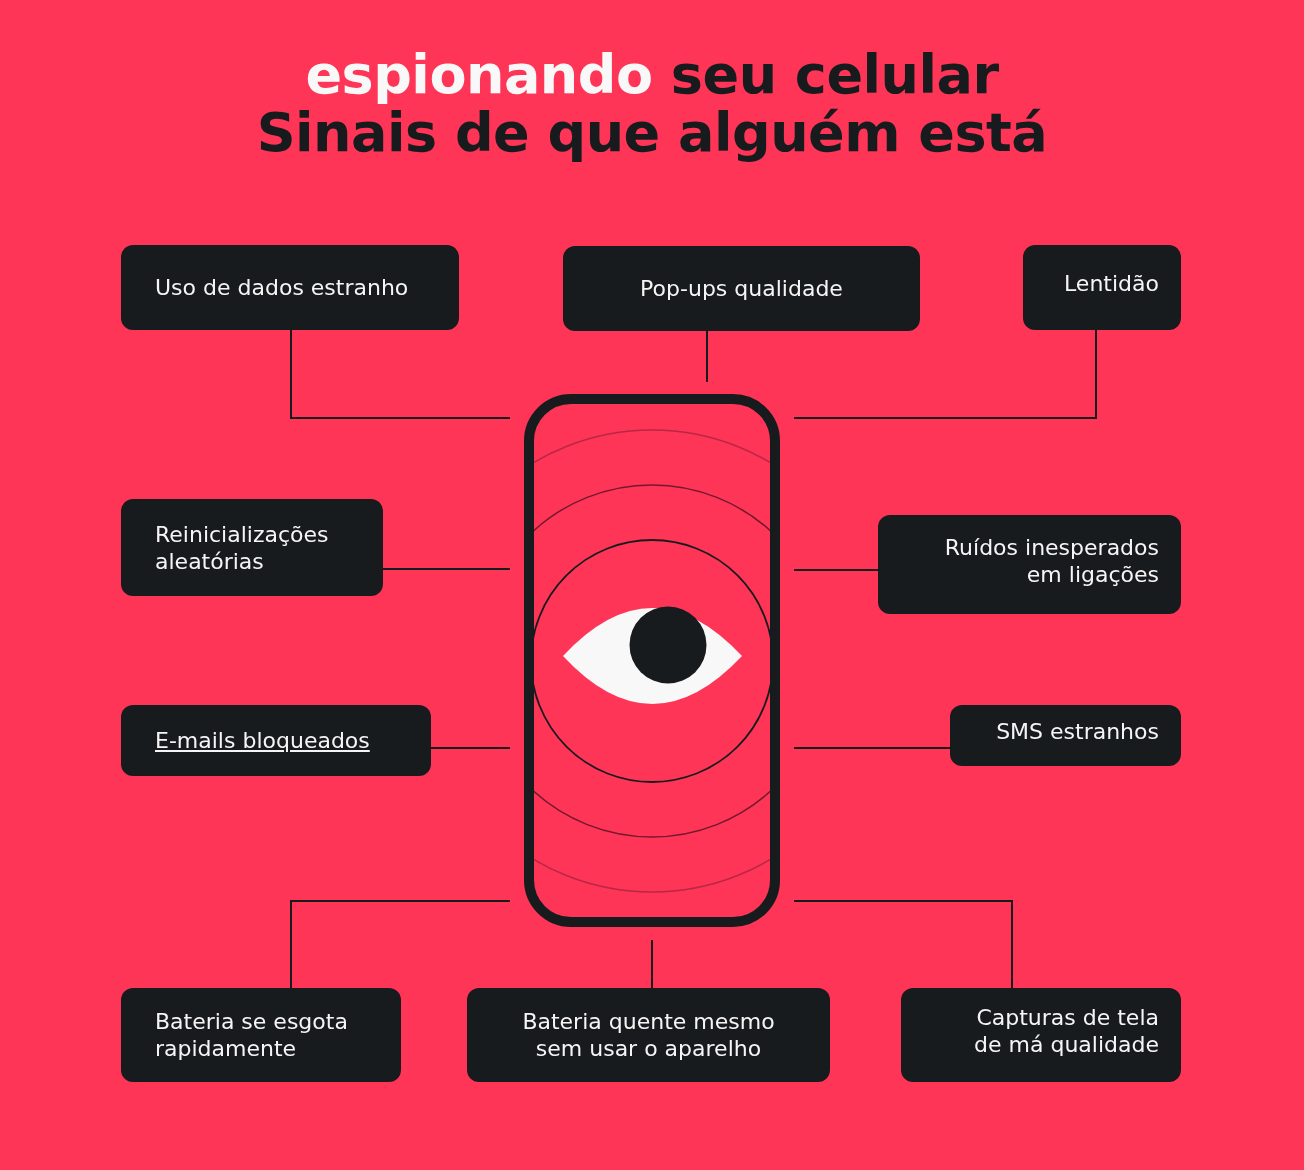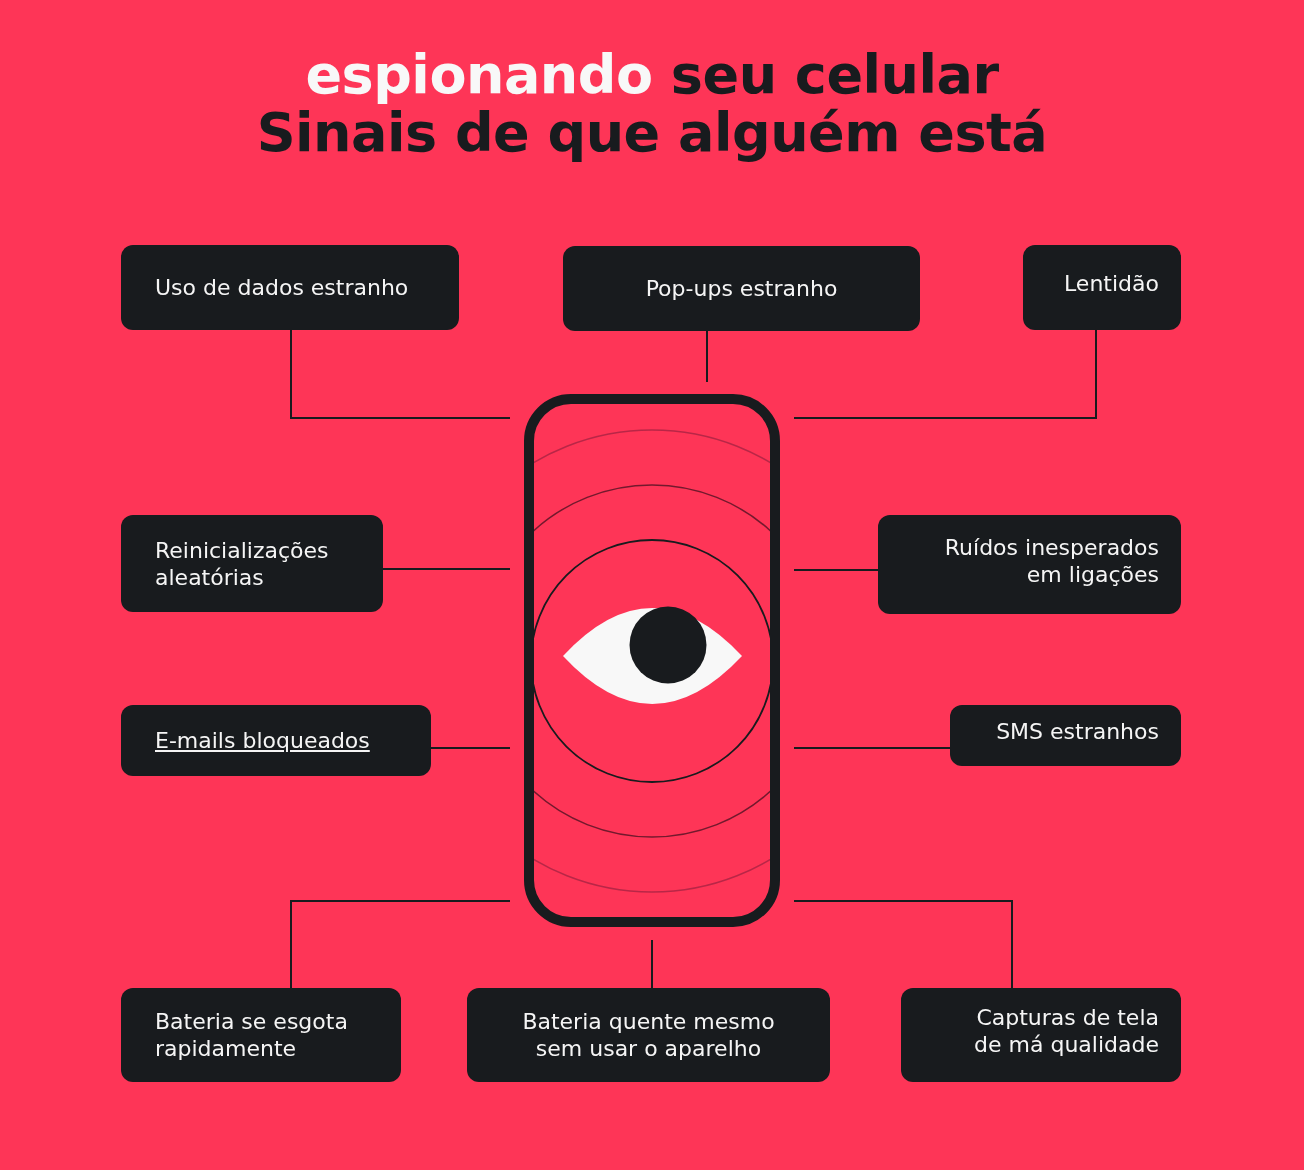--- a/index.html
+++ b/index.html
@@ -62,26 +62,26 @@
       <path d="M563,656 Q652,560 742,656 Q652,752 563,656 Z" fill="#F8F8F8"></path>
       <circle cx="668" cy="645" r="38.5" fill="#181B1E"></circle>
     </g>
   </g>
 </svg>
 
 <div class="box" style="left:121px;top:245px;width:338px;height:85px;">
   <span>Uso de dados estranho</span>
 </div>
 <div class="box center" style="left:563px;top:246px;width:357px;height:85px;">
-  <span>Pop-ups estranho</span>
+  <span>Pop-ups qualidade</span>
 </div>
 <div class="box right" style="left:1023px;top:245px;width:158px;height:85px;">
   <span>Lentidão</span>
 </div>
-<div class="box" style="left:121px;top:515px;width:262px;height:97px;">
+<div class="box" style="left:121px;top:499px;width:262px;height:97px;">
   <span>Reinicializações
 aleatórias</span>
 </div>
 <div class="box right" style="left:878px;top:515px;width:303px;height:99px;">
   <span>Ruídos inesperados
 em ligações</span>
 </div>
 <div class="box" style="left:121px;top:705px;width:310px;height:71px;text-decoration:underline;">
   <span>E-mails bloqueados</span>
 </div>

